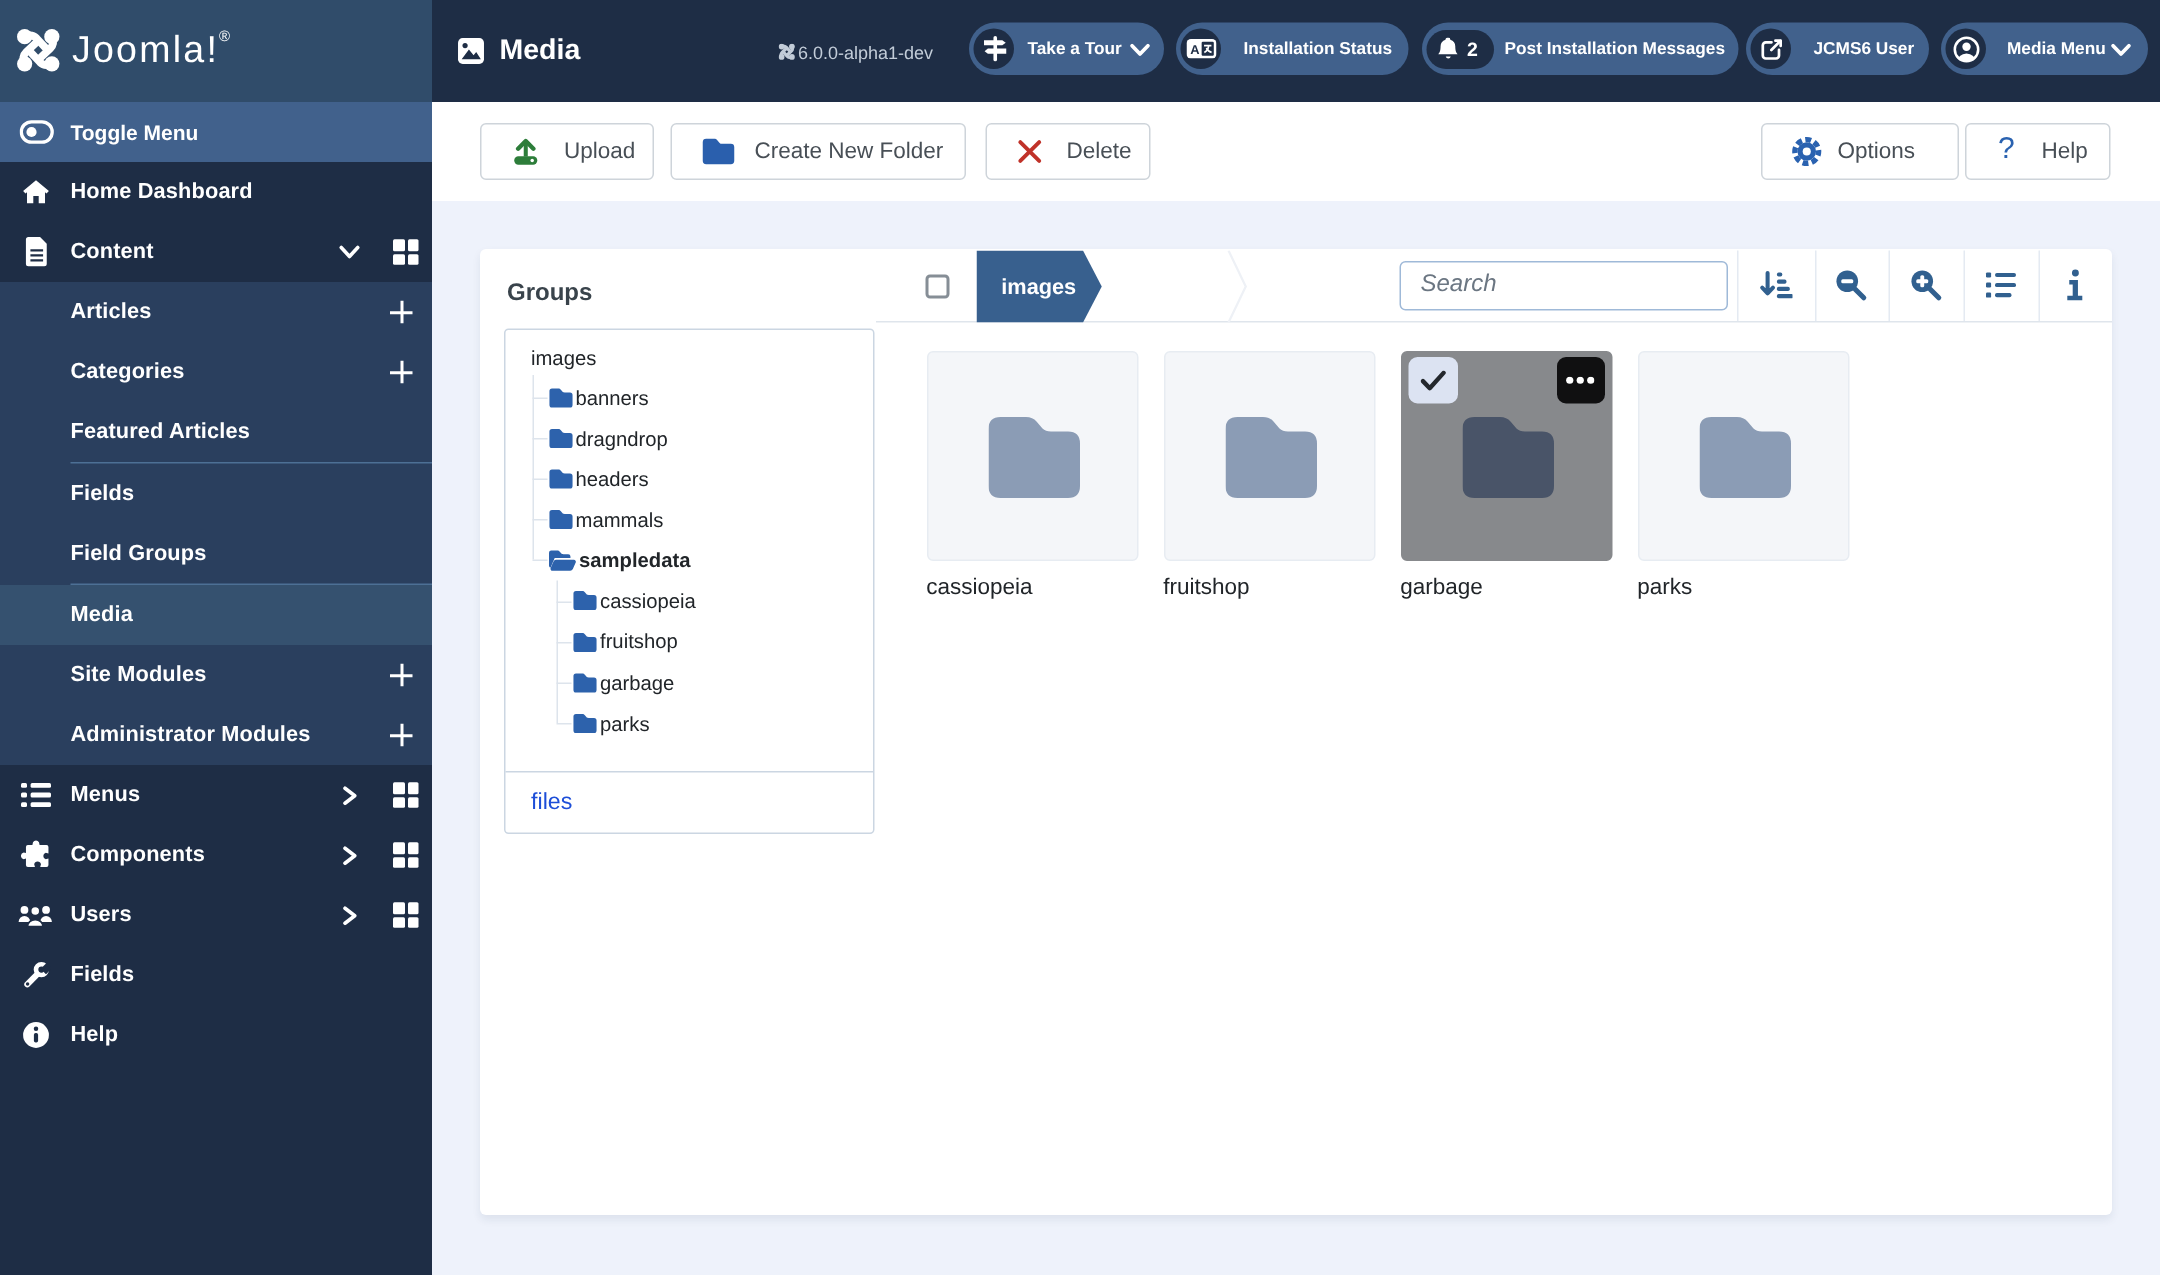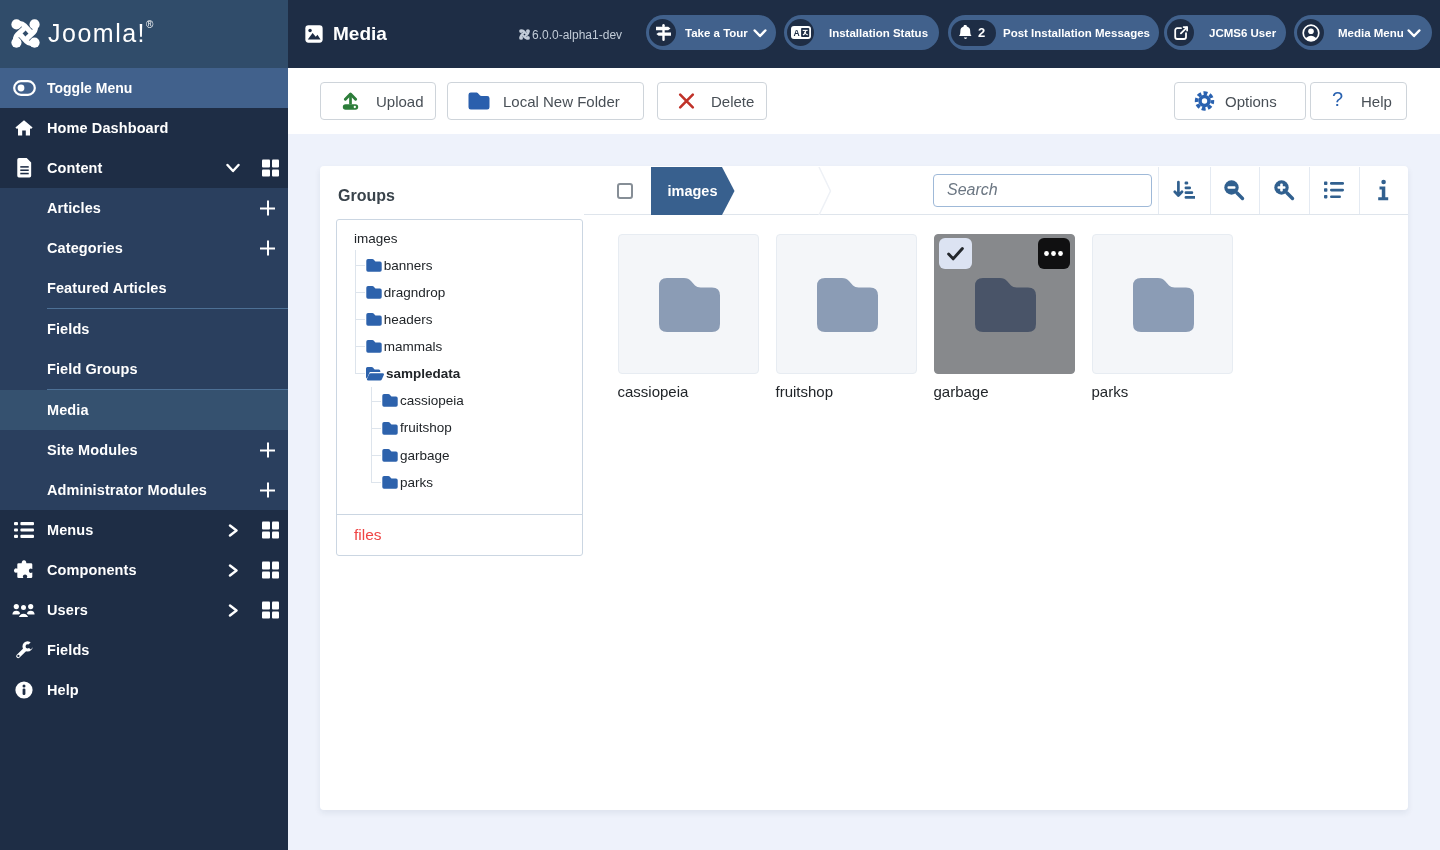--- a/index.html
+++ b/index.html
@@ -36,21 +36,21 @@
   #toolbar { position:absolute; left:288px; top:68px; width:1152px; height:66px; background:#fff;text-align:center; }
   .tbtn { position:absolute; top:14px; height:38px; background:#fff; border:1px solid #ced4da; border-radius:4px; color:#484f56; font-size:15px; }
   .tbtn .bic { position:absolute; left:19px; top:50%; transform:translateY(-50%); width:20px; height:20px; }
   .tbtn .btxt { position:absolute; top:50%; transform:translateY(-50%); white-space:nowrap; }
 
   
   #card { position:absolute; left:320px; top:166px; width:1088px; height:644px; background:#fff; border-radius:4px; box-shadow:0 3px 6px rgba(30,48,72,.08); }
   #localh { position:absolute; left:18px; top:21px; font-size:16px; font-weight:700; color:#39434b; }
   #treebox { position:absolute; left:16px; top:53px; width:247px; height:337px; border:1px solid #cbd6e2; border-radius:3px; }
   #treebox .files { position:absolute; left:0; bottom:0; width:100%; height:41px; border-top:1px solid #cbd6e2; }
-  #treebox .files span { position:absolute; left:17px; top:50%; transform:translateY(-50%); font-size:15.5px; color:#ef4444; }
+  #treebox .files span { position:absolute; left:17px; top:50%; transform:translateY(-50%); font-size:15.5px; color:#1d4ed8; }
   .trow { position:absolute; height:27px; font-size:13.5px; color:#212529; display:flex; align-items:center; }
   .tfold { width:16px; height:16px; margin-right:2px; }
 
   
   #mtb { position:absolute; left:264px; top:0; width:824px; height:48.5px; border-bottom:1px solid #dfe5ec; }
   #mcheck { position:absolute; left:297px; top:17px; width:16px; height:16px; border:2px solid #868e96; border-radius:3px; background:#fff; }
   #chip { position:absolute; left:331px; top:0.5px; height:48px; }
   #searchbox { position:absolute; left:613px; top:7.5px; width:219px; height:33px; border:1px solid #9fb9d8; border-radius:4px; }
   #searchbox span { position:absolute; left:13px; top:6px; font-size:16px; font-style:italic; color:#6b7682; }
   .vsep { position:absolute; top:0.5px; width:1px; height:47.5px; background:#e4eaf2; }
@@ -332,21 +332,21 @@
       <rect x="7.15" y="3.4" width="2.7" height="9" fill="#2d7d3a"></rect>
       <rect x="0.8" y="12.2" width="15.4" height="5.6" rx="2.8" fill="#2d7d3a"></rect>
       <circle cx="12.8" cy="15" r="1.15" fill="#fff"></circle>
     </svg>
     <span class="btxt" style="left:55px;">Upload</span>
   </div>
   <div class="tbtn" style="left:159px;width:197px;">
     <svg class="bic" style="left:20px;width:22px;height:18px;" viewBox="0 0 22 18">
       <path fill="#2a5fad" d="M2.8 0.5 h5.2 c1 0 1.6.3 2.2 1 l1.4 1.6 c.5.6 1 .8 1.9.8 h5.7 a2.3 2.3 0 0 1 2.3 2.3 V15.2 a2.3 2.3 0 0 1 -2.3 2.3 H2.8 A2.3 2.3 0 0 1 .5 15.2 V2.8 A2.3 2.3 0 0 1 2.8 0.5 Z"></path>
     </svg>
-    <span class="btxt" style="left:55px;">Local New Folder</span>
+    <span class="btxt" style="left:55px;">Create New Folder</span>
   </div>
   <div class="tbtn" style="left:369px;width:110px;">
     <svg class="bic" style="left:20px;width:17px;height:17px;" viewBox="0 0 17 17">
       <path d="M2.2 2.2 L14.8 14.8 M14.8 2.2 L2.2 14.8" stroke="#c03229" stroke-width="2.6" stroke-linecap="round"></path>
     </svg>
     <span class="btxt" style="left:53px;">Delete</span>
   </div>
   <div class="tbtn" style="left:886px;width:132px;">
     <svg class="bic" style="left:19px;width:21px;height:21px;" viewBox="0 0 21 21">
       <circle cx="10.5" cy="10.5" r="6.2" fill="#2a62b0"></circle>

